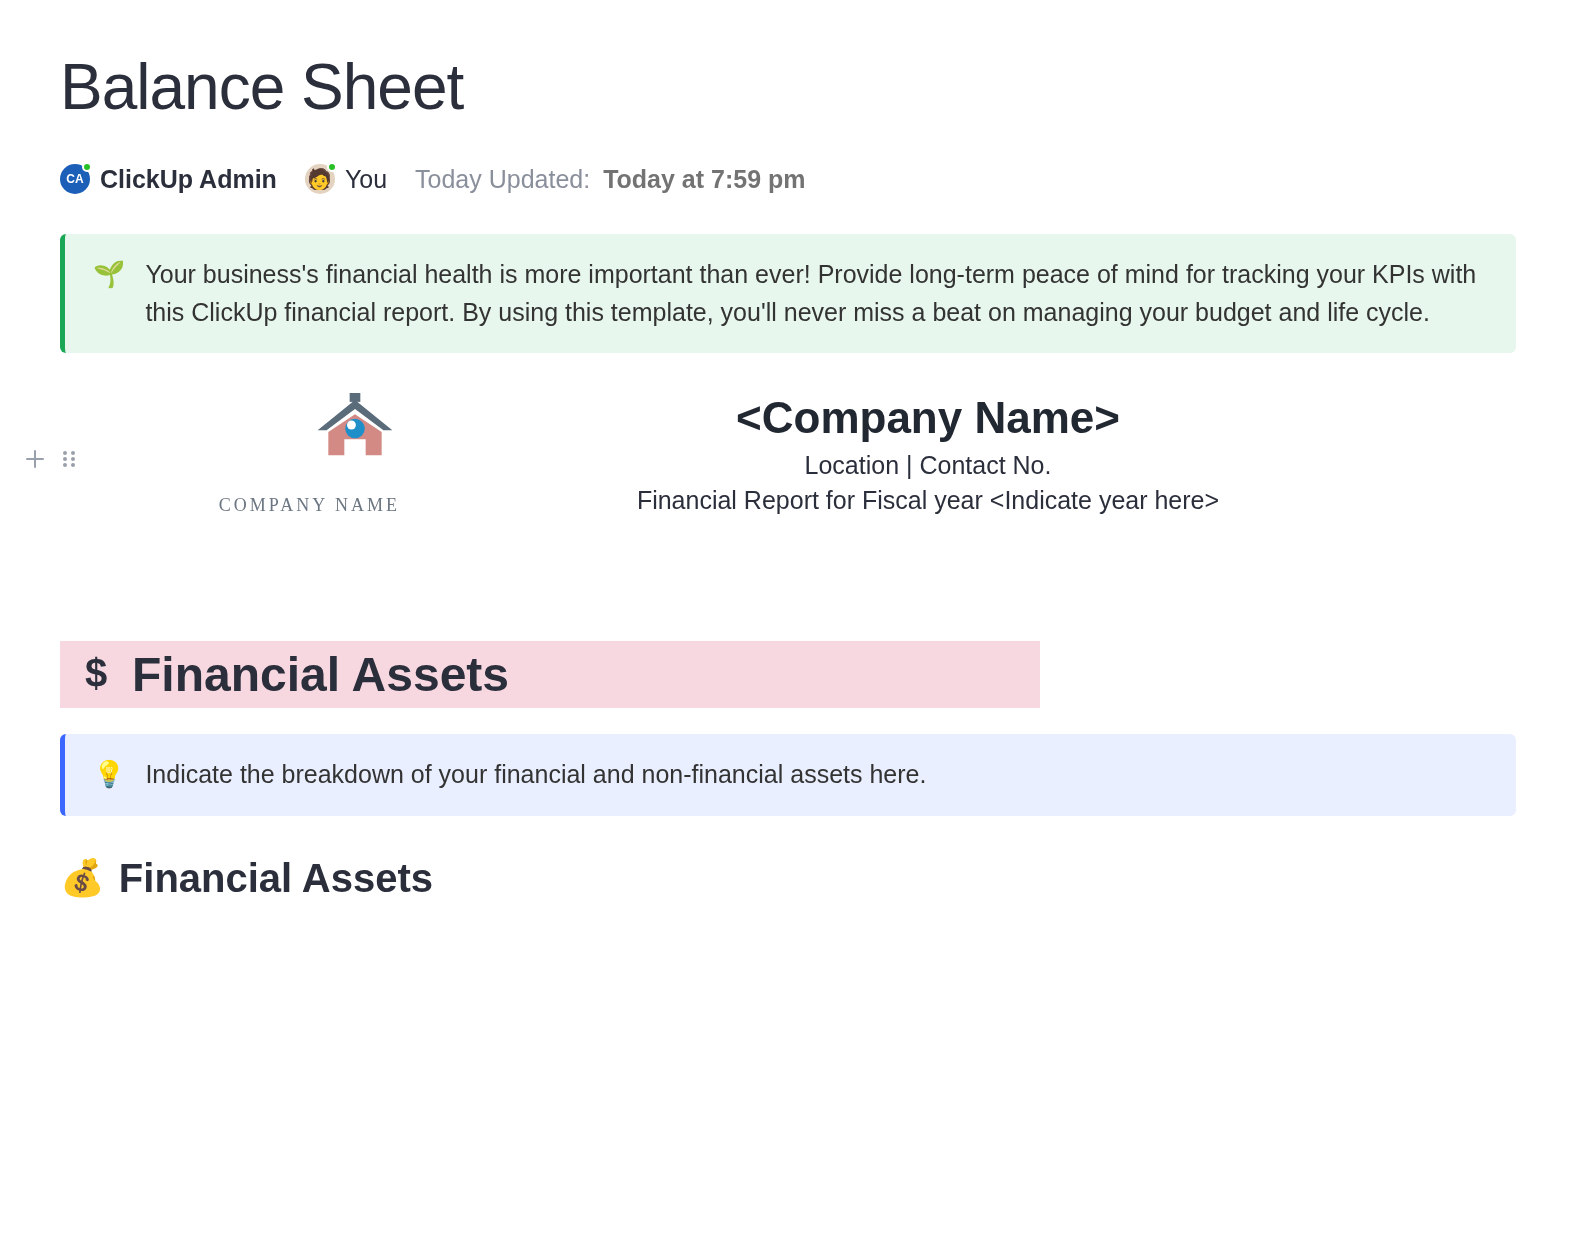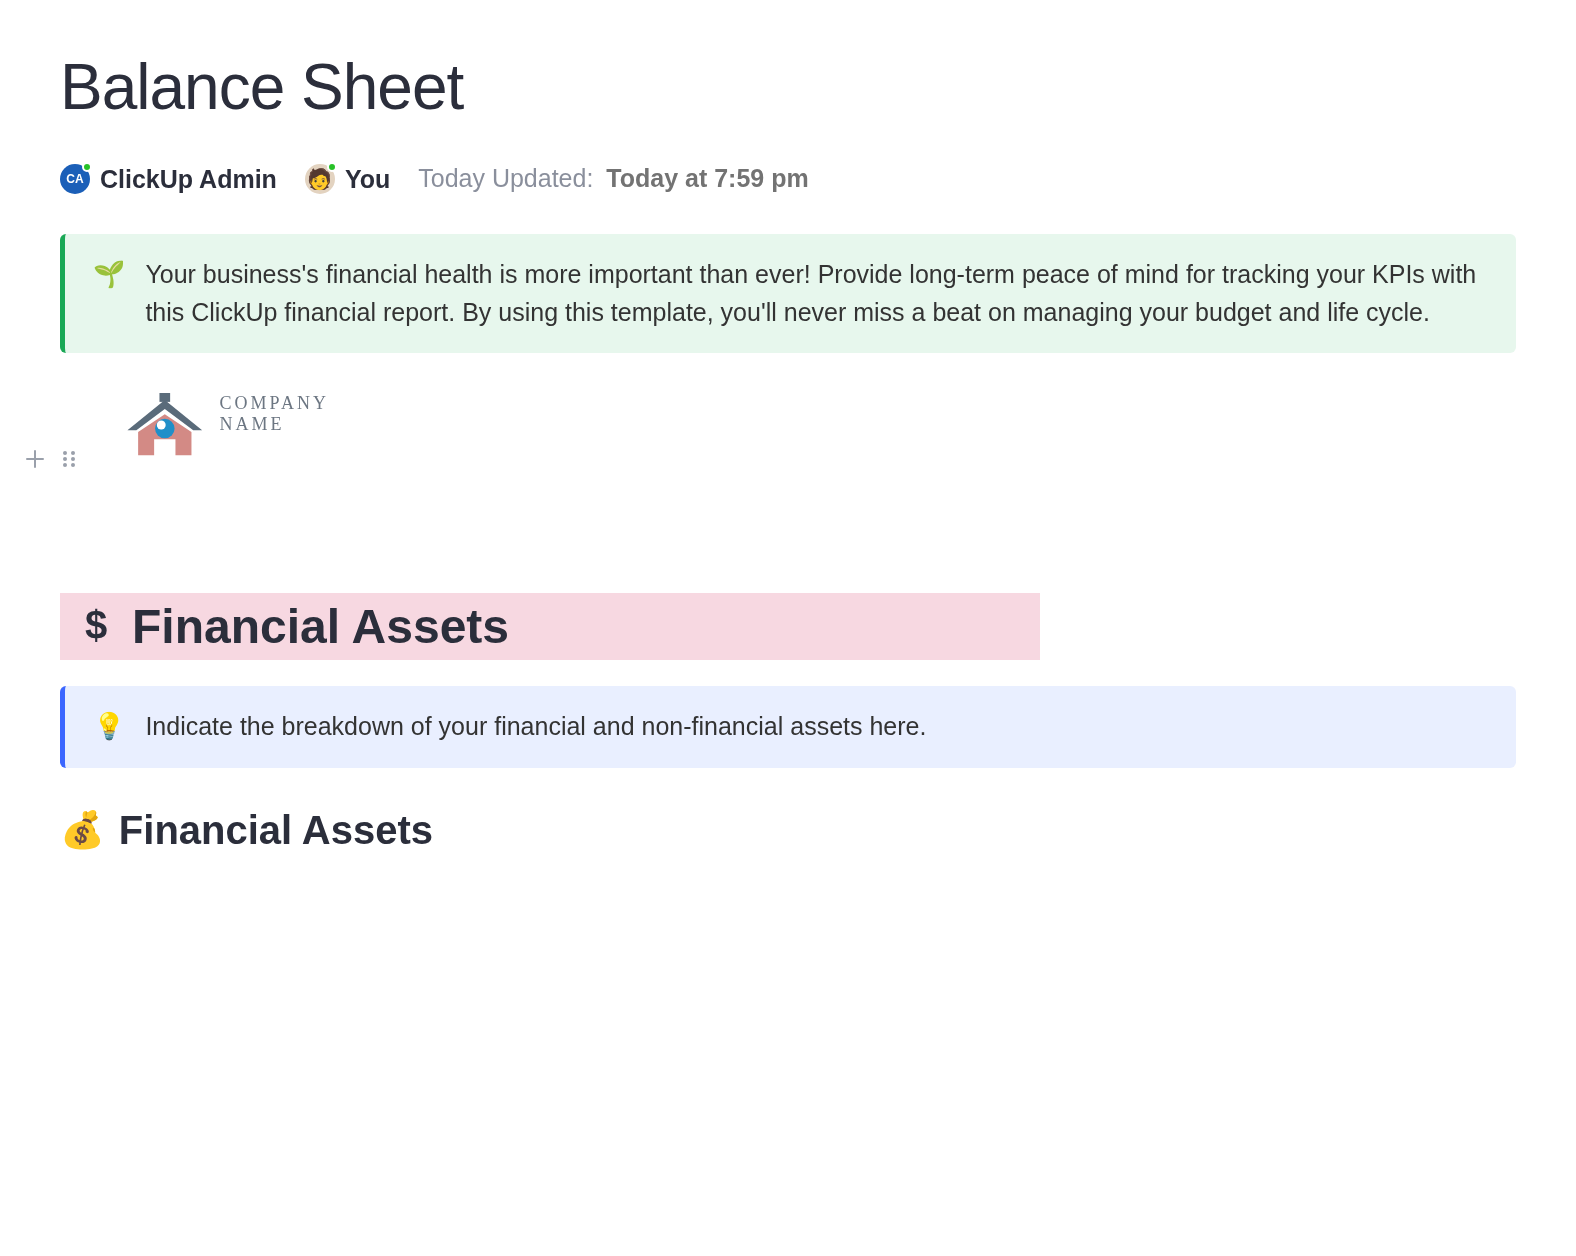--- a/index.html
+++ b/index.html
@@ -13,21 +13,21 @@
   }
   .page-title {
     font-size: 64px;
     font-weight: 400;
     color: #2b2e3b;
     letter-spacing: -1px;
     margin-bottom: 28px;
   }
   .meta-row {
     display: flex;
-    align-items: flex-start;
+    align-items: center;
     gap: 28px;
     font-size: 25px;
     margin-bottom: 40px;
     margin-top: 40px;
   }
   .meta-user {
     display: inline-flex;
     align-items: center;
     gap: 10px;
   }
@@ -101,23 +101,23 @@
   .company-block {
     display: flex;
     align-items: flex-start;
     gap: 60px;
     margin: 0 0 120px 60px;
     position: relative;
   }
   .company-logo {
     width: 280px;
     display: flex;
-    flex-direction: row;
-    align-items: flex-start;
-    gap: 10px;
+    flex-direction: column;
+    align-items: flex-end;
+    gap: 22px;
   }
   .company-logo .logo-graphic { width: 90px; height: 80px; }
   .company-logo .logo-text {
     font-family: Georgia, "Times New Roman", serif;
     letter-spacing: 3px;
     font-size: 18px;
     color: #6c7682;
   }
   .company-text {
     flex: 1;
@@ -180,21 +180,21 @@
       <span class="presence"></span>
     </span>
     <span style="font-weight:600;color:#2b2e3b;">ClickUp Admin</span>
   </span>
 
   <span class="meta-user">
     <span class="avatar avatar-you">
       <span class="avatar-you-face">🧑</span>
       <span class="presence"></span>
     </span>
-    <span style="font-weight:700;color:#2b2e3b;">You</span>
+    <span style="font-weight:400;color:#2b2e3b;">You</span>
   </span>
 
   <span>
     <span class="meta-label-muted">Today Updated:</span>
     <span class="meta-value" style="margin-left:6px;">Today at 7:59 pm</span>
   </span>
 </div>
 
 <div class="callout callout-green">
   <span class="emoji">🌱</span>
@@ -223,20 +223,25 @@
   <div class="company-logo">
     <svg class="logo-graphic" viewBox="0 0 100 90">
       <polygon points="50,8 92,42 82,42 50,18 18,42 8,42" fill="#5a6b7a"></polygon>
       <rect x="44" y="0" width="12" height="10" fill="#5a6b7a"></rect>
       <polygon points="20,44 50,24 80,44 80,70 62,70 62,52 38,52 38,70 20,70" fill="#d38a85"></polygon>
       <circle cx="50" cy="40" r="11" fill="#1f8fc9"></circle>
       <circle cx="46" cy="36" r="5" fill="#ffffff"></circle>
     </svg>
     <div class="logo-text">COMPANY NAME</div>
   </div>
+  <div class="company-text">
+    <div class="company-name">&lt;Company Name&gt;</div>
+    <div class="company-sub">Location | Contact No.</div>
+    <div class="company-sub">Financial Report for Fiscal year &lt;Indicate year here&gt;</div>
+  </div>
 </div>
 
 <div class="section-banner">
   <span class="dollar-icon">
     <svg width="32" height="44" viewBox="0 0 32 44">
       <text x="16" y="34" text-anchor="middle" font-family="Arial" font-size="40" font-weight="900" fill="#2b2e3b">$</text>
     </svg>
   </span>
   <span class="banner-title">Financial Assets</span>
 </div>

